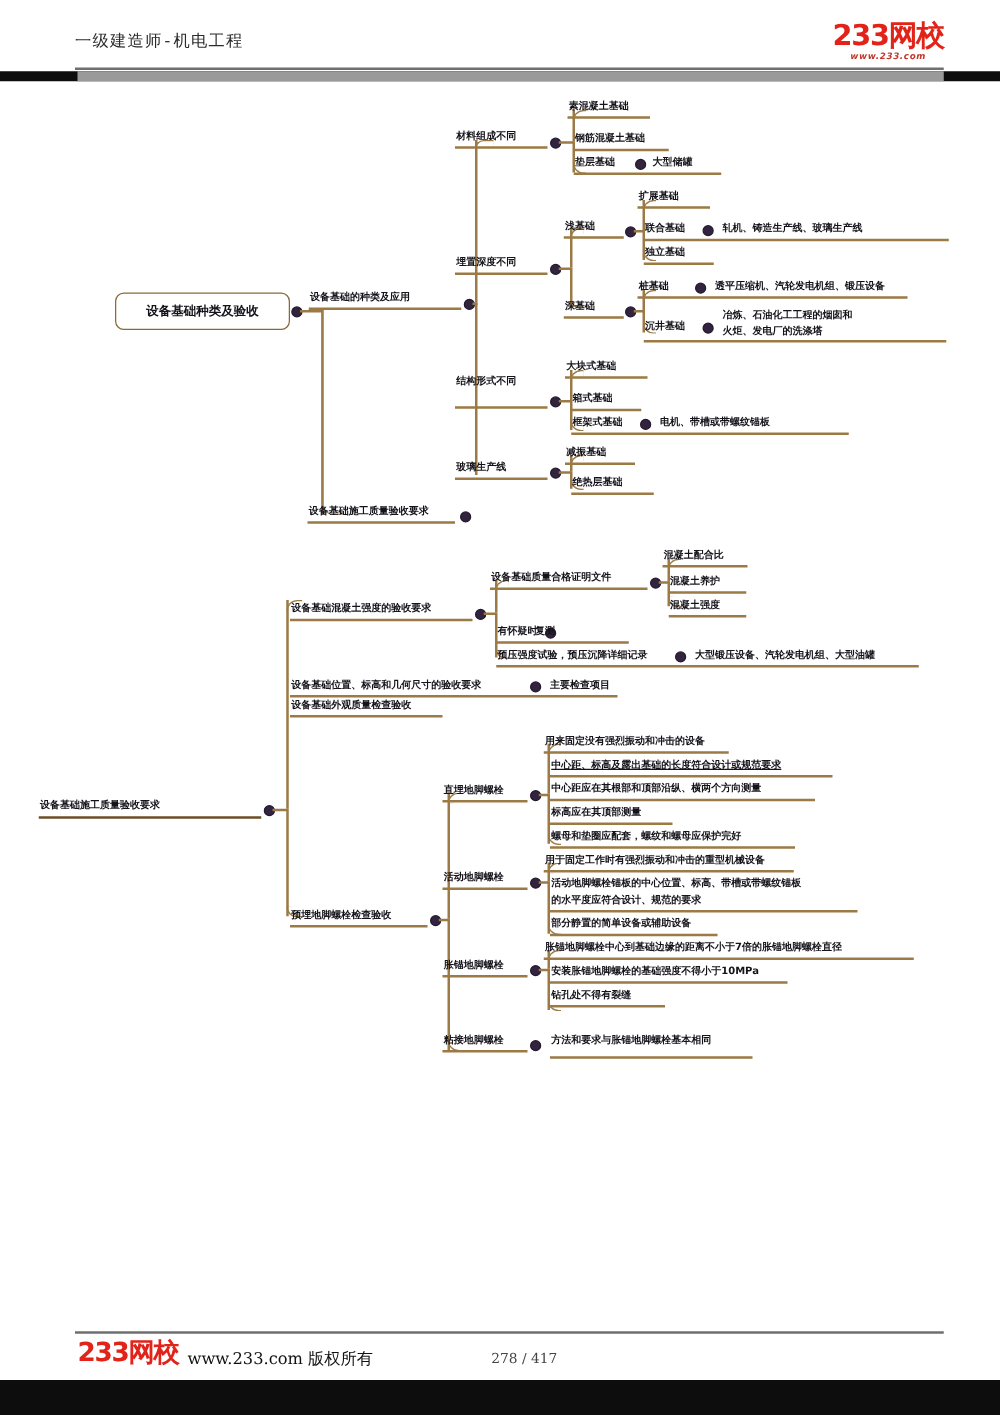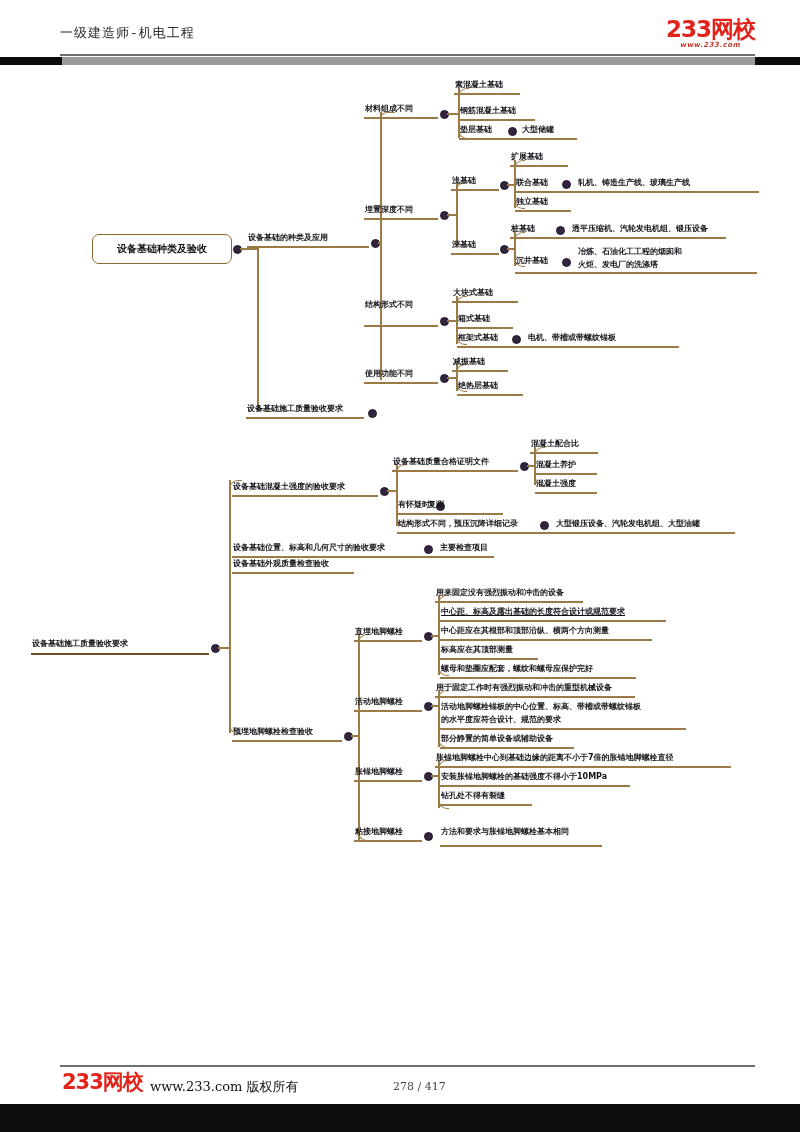--- a/index.html
+++ b/index.html
@@ -215,21 +215,21 @@
     <div class="uline" style="left:452px;top:301px;width:66px;"></div>
 
     <div class="node-label" style="left:458px;top:313px;">箱式基础</div>
     <div class="uline" style="left:457px;top:327px;width:56px;"></div>
 
     <div class="node-label" style="left:458px;top:332px;">框架式基础</div>
     <div class="uline" style="left:457px;top:346px;width:222px;"></div>
     <div class="dot" style="left:512px;top:335px;"></div>
     <div class="node-label" style="left:528px;top:332px;">电机、带槽或带螺纹锚板</div>
 
-    <div class="node-label" style="left:365px;top:368px;">使用功能不同</div>
+    <div class="node-label" style="left:365px;top:368px;">玻璃生产线</div>
     <div class="uline" style="left:364px;top:382px;width:74px;"></div>
     <div class="dot" style="left:440px;top:374px;"></div>
     <div class="hline" style="left:447px;top:377px;width:10px;"></div>
 
     <div class="vline" style="left:456px;top:364px;height:13px;"></div>
     <div class="vline" style="left:456px;top:377px;height:14px;"></div>
     <div class="elbow tl" style="left:456px;top:364px;width:10px;height:8px;"></div>
     <div class="elbow bl" style="left:456px;top:383px;width:10px;height:8px;"></div>
 
     <div class="node-label" style="left:453px;top:356px;">减振基础</div>
@@ -282,21 +282,21 @@
     <div class="uline" style="left:535px;top:473px;width:62px;"></div>
 
     <div class="node-label" style="left:536px;top:478px;">混凝土强度</div>
     <div class="uline" style="left:535px;top:492px;width:62px;"></div>
 
     <div class="node-label" style="left:398px;top:499px;">有怀疑时</div>
     <div class="uline" style="left:397px;top:513px;width:106px;"></div>
     <div class="dot" style="left:436px;top:502px;"></div>
     <div class="node-label" style="left:428px;top:499px;">复测</div>
 
-    <div class="node-label" style="left:398px;top:518px;">结构形式不同，预压沉降详细记录</div>
+    <div class="node-label" style="left:398px;top:518px;">预压强度试验，预压沉降详细记录</div>
     <div class="uline" style="left:397px;top:532px;width:338px;"></div>
     <div class="dot" style="left:540px;top:521px;"></div>
     <div class="node-label" style="left:556px;top:518px;">大型锻压设备、汽轮发电机组、大型油罐</div>
 
     <div class="node-label" style="left:233px;top:542px;">设备基础位置、标高和几何尺寸的验收要求</div>
     <div class="uline" style="left:232px;top:556px;width:262px;"></div>
     <div class="dot" style="left:424px;top:545px;"></div>
     <div class="node-label" style="left:440px;top:542px;">主要检查项目</div>
 
     <div class="node-label" style="left:233px;top:558px;">设备基础外观质量检查验收</div>

